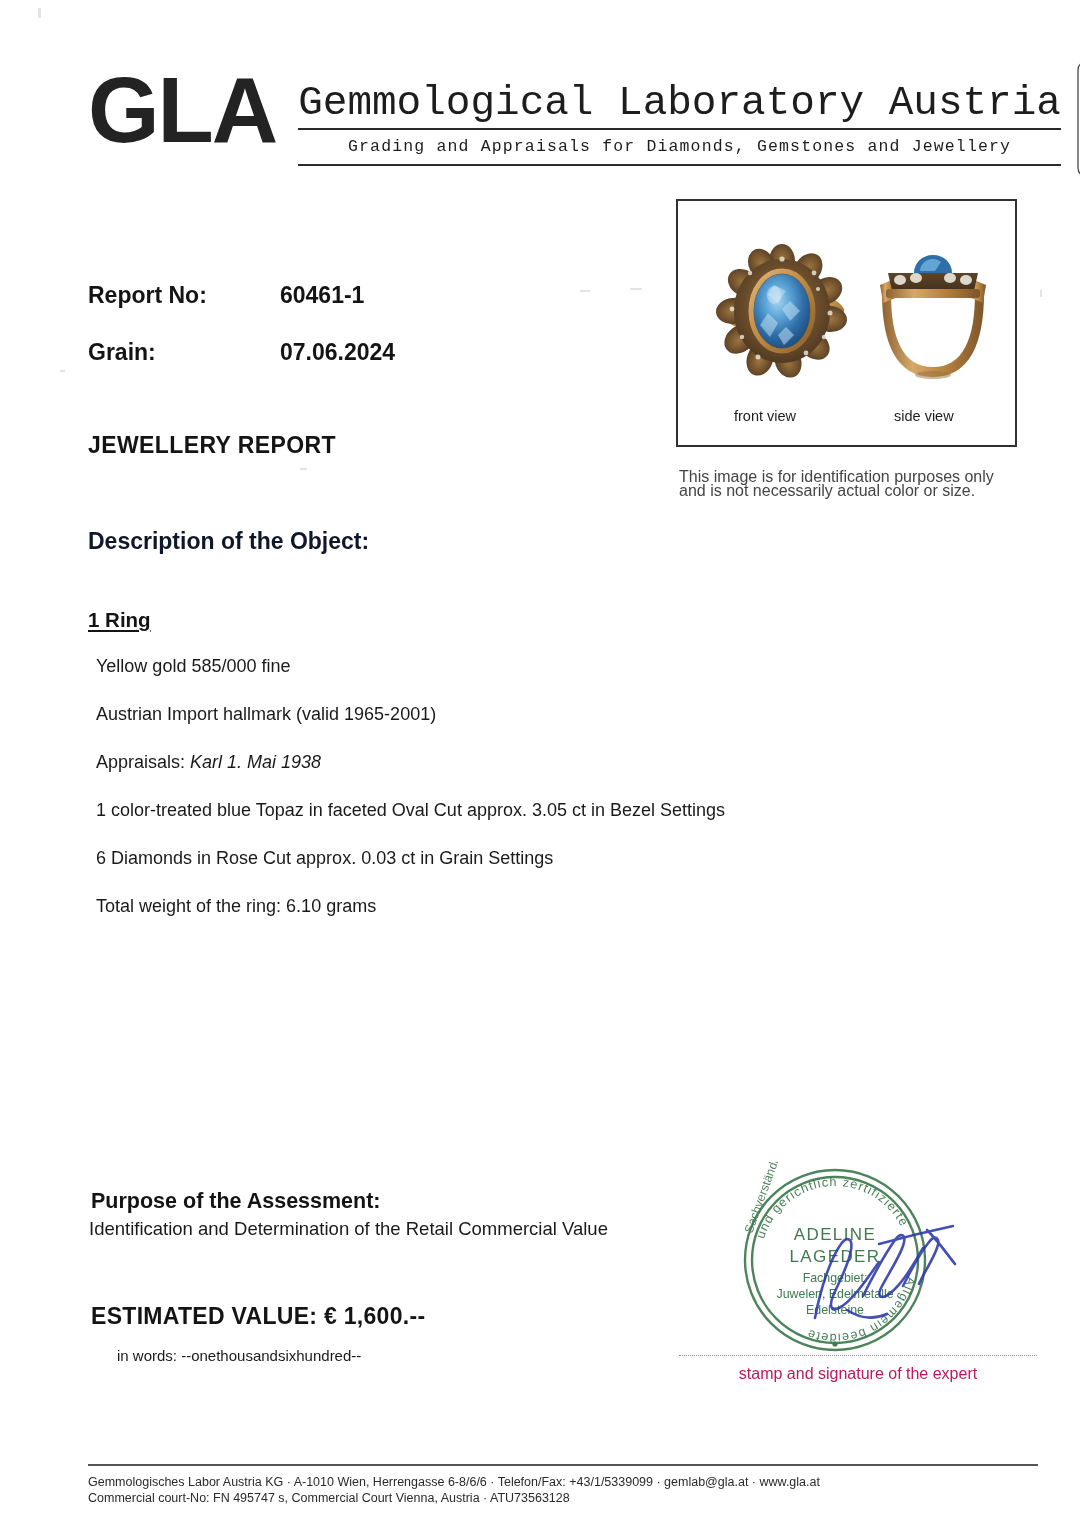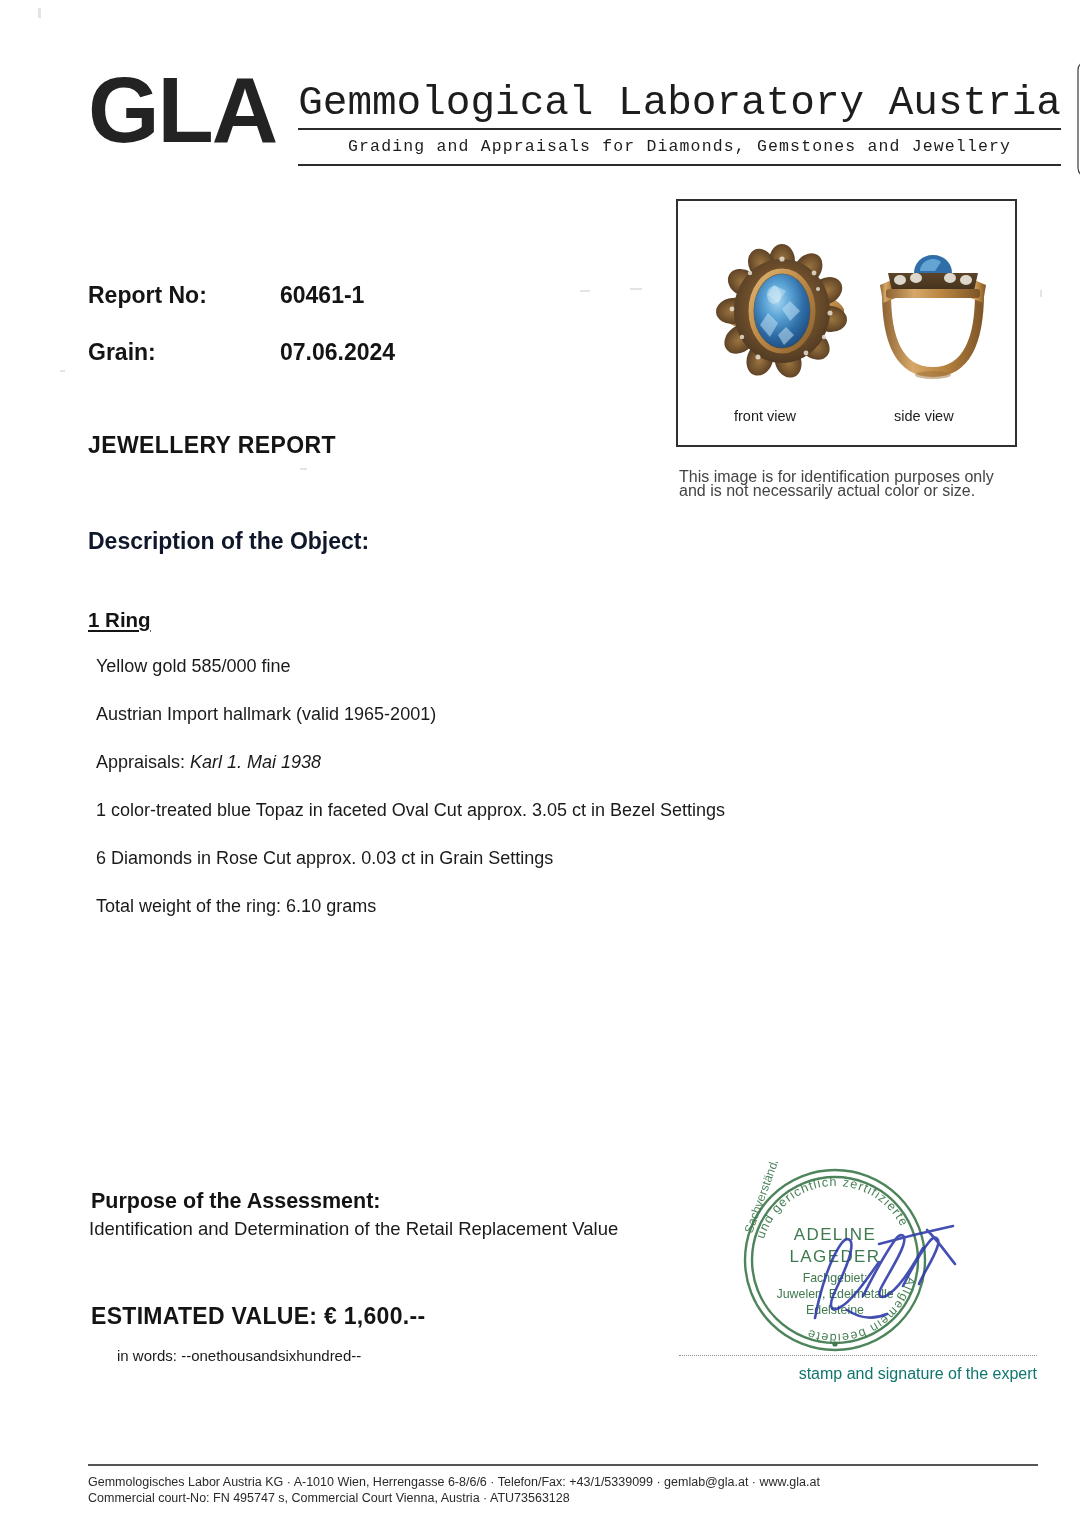--- a/index.html
+++ b/index.html
@@ -240,23 +240,23 @@
     left: 679px;
     top: 1355px;
     width: 358px;
     border-top: 1.5px dotted #8d8d8d;
   }
   .sig-caption {
     position: absolute;
     left: 679px;
     top: 1365px;
     width: 358px;
-    text-align: right;
+    text-align: center;
     font-size: 16px;
-    color: #0f766e;
+    color: #be185d;
   }
 
   
   .footer-rule {
     position: absolute;
     left: 88px;
     top: 1464px;
     width: 950px;
     height: 1.5px;
     background: #555555;
@@ -451,21 +451,21 @@
   <div class="desc-list">
     <div class="desc-line">Yellow gold 585/000 fine</div>
     <div class="desc-line">Austrian Import hallmark (valid 1965-2001)</div>
     <div class="desc-line"><span>Appraisals: </span><span class="ital">Karl 1. Mai 1938</span></div>
     <div class="desc-line">1 color-treated blue Topaz in faceted Oval Cut approx. 3.05 ct in Bezel Settings</div>
     <div class="desc-line">6 Diamonds in Rose Cut approx. 0.03 ct in Grain Settings</div>
     <div class="desc-line">Total weight of the ring: 6.10 grams</div>
   </div>
 
   <div class="purpose-title">Purpose of the Assessment:</div>
-  <div class="purpose-text">Identification and Determination of the Retail Replacement Value</div>
+  <div class="purpose-text">Identification and Determination of the Retail Commercial Value</div>
   <div class="est-value">ESTIMATED VALUE:  € 1,600.--</div>
   <div class="in-words">in words: --onethousandsixhundred--</div>
 
   <div class="stamp-area">
     <svg class="stamp-svg" viewBox="0 0 205 198" width="205" height="198">
       <g fill="none" stroke="#3f7a4e" stroke-width="2.4" opacity="0.92">
         <circle cx="100" cy="98" r="90"></circle>
         <circle cx="100" cy="98" r="83"></circle>
       </g>
       <defs>

